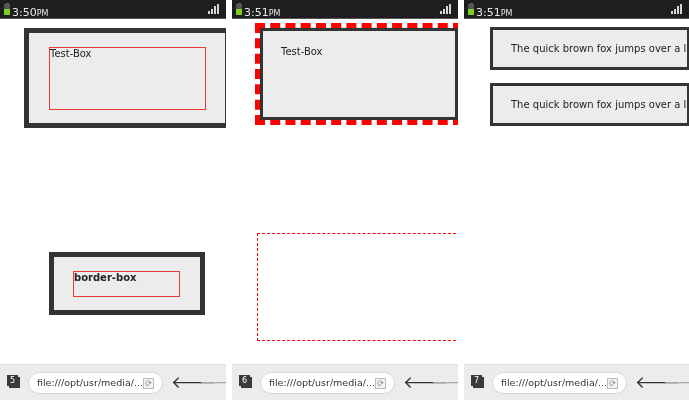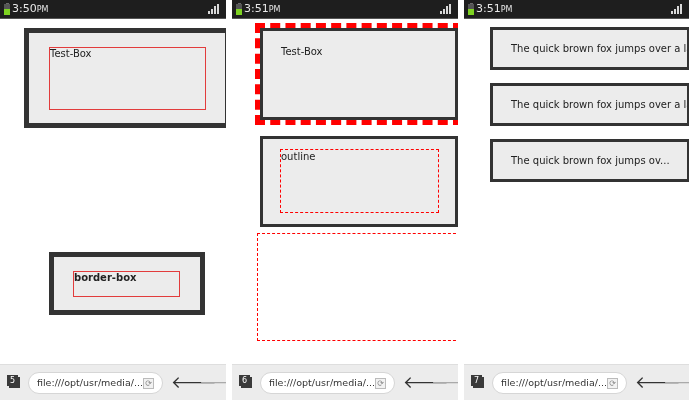--- a/index.html
+++ b/index.html
@@ -3,21 +3,21 @@
 <meta charset="utf-8">
 <style>
   html, body { margin:0; padding:0; background:#ffffff; }
   body { width:689px; height:400px; position:relative; overflow:hidden; font-family:"DejaVu Sans", sans-serif; }
   .phone { position:absolute; top:0; width:226px; height:400px; background:#ffffff; overflow:hidden; }
   .statusbar { position:absolute; left:0; top:0; width:100%; height:18px; background:#1e1e1e; border-bottom:1px solid #555; }
   .battery { position:absolute; left:4px; top:3px; width:6px; height:12px; }
   .battery .cap { position:absolute; left:1.5px; top:0; width:3px; height:1px; background:#6a6a6a; }
   .battery .body { position:absolute; left:0; top:1px; width:6px; height:11px; background:#555; }
   .battery .fill { position:absolute; left:0; bottom:0; width:6px; height:6px; background:#7ed321; }
-  .time { position:absolute; left:12px; top:2px; color:#e8e8e8; font-size:11px; line-height:14px; }
+  .time { position:absolute; left:12px; top:2px; color:#e8e8e8; font-size:11px; line-height:22px; }
   .time .pm { font-size:8px; }
   .signal { position:absolute; right:6px; top:4px; width:12px; height:10px; }
   .signal i { position:absolute; bottom:0; width:2px; background:#d8d8d8; }
   .content { position:absolute; left:0; top:6px; width:100%; height:397px;margin-left:14px; }
   .box { position:absolute; background:#ececec; border:5px solid #333; box-sizing:border-box; }
   .label { position:absolute; font-size:10px; color:#222; line-height:12px; white-space:nowrap; }
   .redbox { position:absolute; border:1px solid #e23c3c; box-sizing:border-box; }
   .toolbar { position:absolute; left:0; top:364px; width:100%; height:36px; background:#ececec; border-top:1px solid #dedede; }
   .tabcount { position:absolute; left:7px; top:10px; width:11px; height:11px; background:#3a3a3a; color:#fff; font-size:8px; line-height:11px; text-align:center; }
   .tabshadow { position:absolute; left:9px; top:12px; width:11px; height:11px; border-right:2px solid #3a3a3a; border-bottom:2px solid #3a3a3a; box-sizing:border-box; }
@@ -82,25 +82,20 @@
         <i style="left:0;height:3px"></i>
         <i style="left:3px;height:5px"></i>
         <i style="left:6px;height:8px"></i>
         <i style="left:9px;height:10px"></i>
       </div>
   </div>
   <div class="content">
     <div class="box" style="left:14px;top:22px;width:198px;height:92px;border-width:3px;outline:5px dashed #ff0000;outline-offset:0;">
       <span class="label" style="left:18px;top:15px;">Test-Box</span>
     </div>
-    <div class="box" style="left:14px;top:130px;width:198px;height:91px;border-width:3px;">
-      <div style="position:absolute;left:17px;top:10px;width:159px;height:64px;border:1.5px dashed #ff0000;box-sizing:border-box;">
-        <span class="label" style="left:0;top:1px;">outline</span>
-      </div>
-    </div>
     <div style="position:absolute;left:11px;top:227px;width:204px;height:108px;border:1.5px dashed #ff0000;box-sizing:border-box;"></div>
   </div>
   <div class="toolbar">
     <div class="tabshadow"></div>
     <div class="tabcount">6</div>
     <div class="urlbar">
       <span class="urltext">file:///opt/usr/media/...</span>
       <span class="reload">⟳</span>
     </div>
     <span class="back">🡐</span>
@@ -123,23 +118,20 @@
         <i style="left:9px;height:10px"></i>
       </div>
   </div>
   <div class="content">
     <div class="box trunc" style="left:12px;top:21px;width:200px;height:43px;border-width:3px;">
       <span class="label" style="left:18px;top:13px;">The quick brown fox jumps over a lazy dog</span>
     </div>
     <div class="box trunc" style="left:12px;top:77px;width:200px;height:43px;border-width:3px;">
       <span class="label" style="left:18px;top:13px;">The quick brown fox jumps over a lazy dog</span>
     </div>
-    <div class="box trunc" style="left:12px;top:133px;width:200px;height:43px;border-width:3px;">
-      <span class="label" style="left:18px;top:13px;">The quick brown fox jumps ov...</span>
-    </div>
   </div>
   <div class="toolbar">
     <div class="tabshadow"></div>
     <div class="tabcount">7</div>
     <div class="urlbar">
       <span class="urltext">file:///opt/usr/media/...</span>
       <span class="reload">⟳</span>
     </div>
     <span class="back">🡐</span>
     <span class="fwd">🡒</span>

